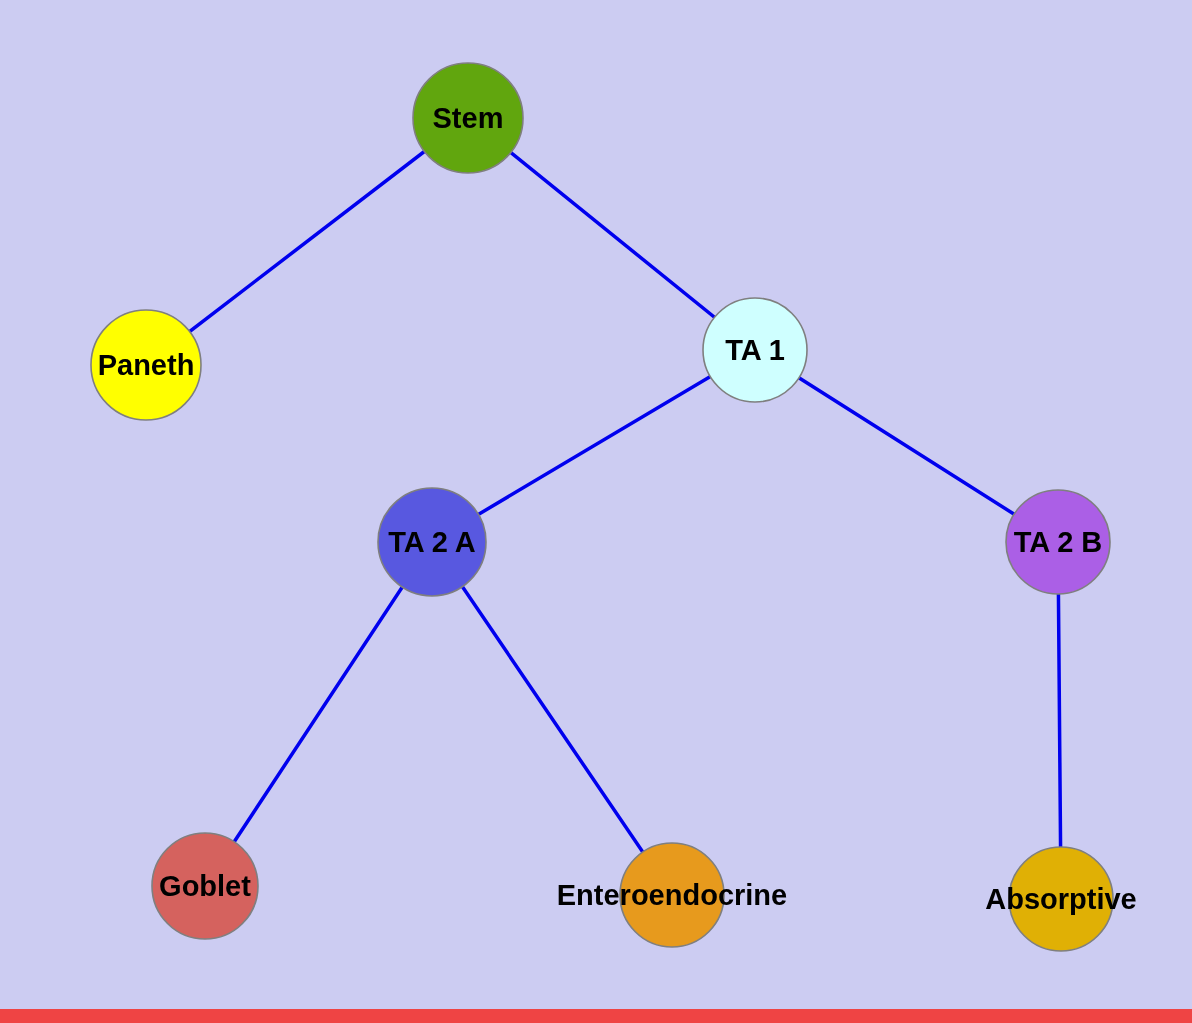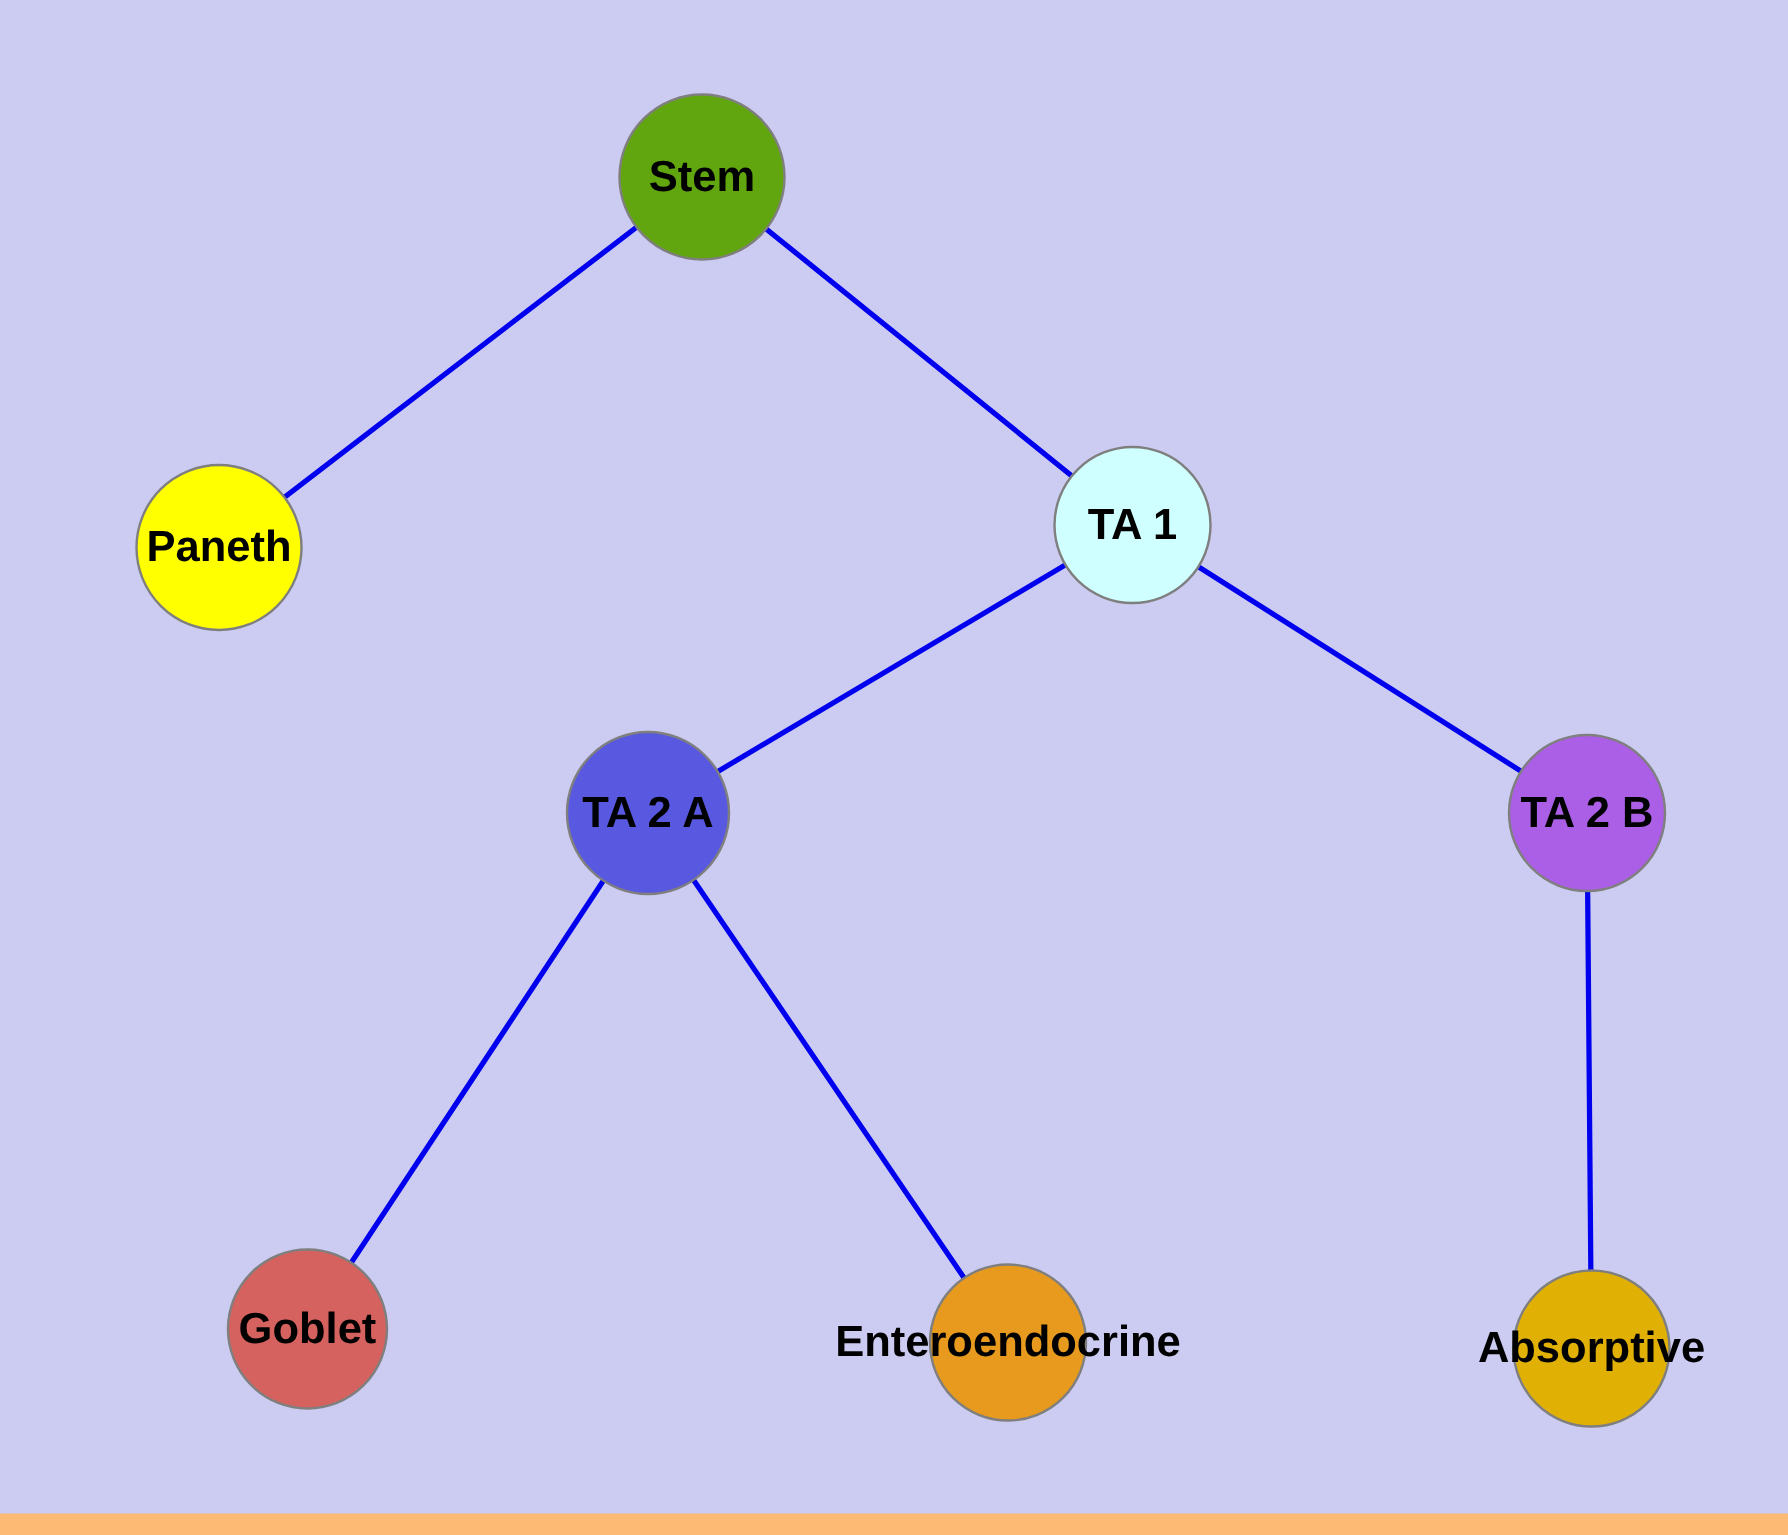--- a/index.html
+++ b/index.html
@@ -5,21 +5,21 @@
   html, body {
     margin: 0;
     padding: 0;
     background: #ffffff;
     font-family: "Liberation Sans", sans-serif;
   }
   .canvas {
     position: relative;
     width: 1192px;
     height: 1023px;
-    background: #fdba74;
+    background: #ef4444;
     overflow: hidden;
   }
   .plot-area {
     position: absolute;
     top: 0;
     left: 0;
     width: 1192px;
     height: 1009px;
   }
   .plot-area svg {

